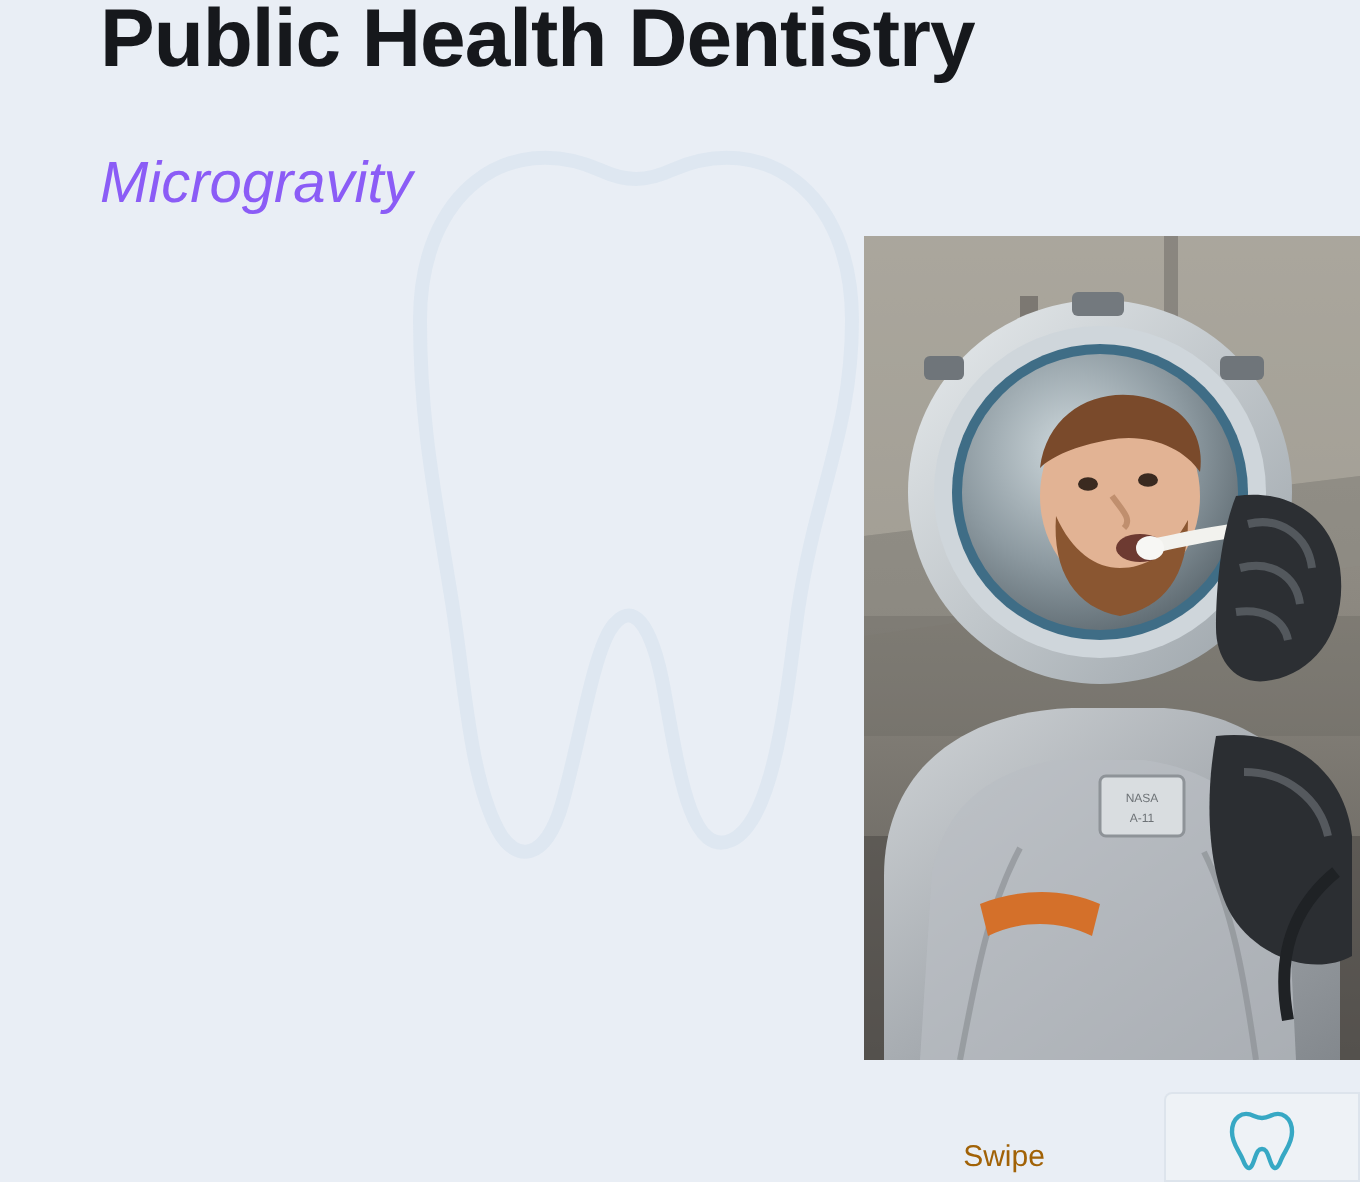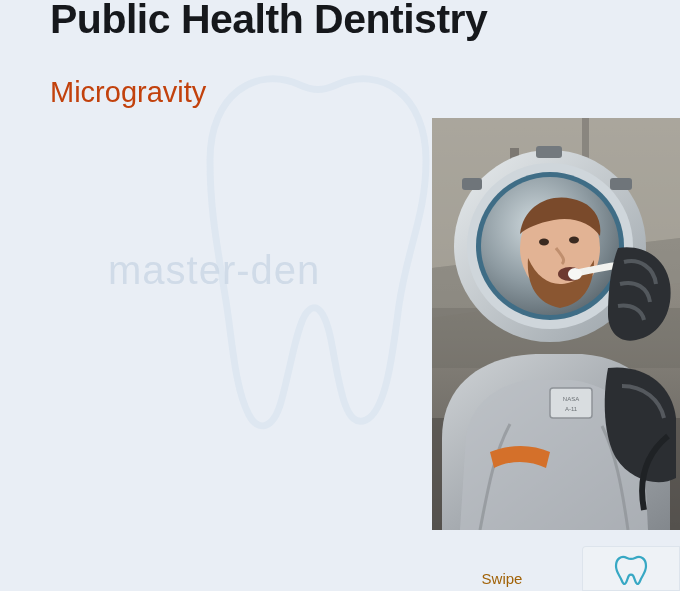--- a/index.html
+++ b/index.html
@@ -52,21 +52,22 @@
     font-weight: bold;
     color: #16181c;
     letter-spacing: -0.5px;
     line-height: 1.15;
   }
   .subtitle {
     position: absolute;
     left: 50px;
     top: 76px;
     font-size: 29px;
-    color: #c2410c;
+    font-style: italic;
+    color: #8b5cf6;
     font-weight: normal;
   }
   .body-text {
     position: absolute;
     left: 50px;
     top: 136px;
     width: 370px;
     font-size: 27px;
     line-height: 1.62;
     color: #1a1c20;
@@ -114,21 +115,20 @@
 <div class="slide">
 
   <div class="watermark">
     <svg viewBox="0 0 330 430" xmlns="http://www.w3.org/2000/svg">
       <path d="M60 120 C60 55 105 25 150 45 C163 51 173 51 186 45 C231 25 276 55 276 120
                C276 175 258 205 249 265 C243 310 237 370 216 380 C196 389 190 350 182 305
                C176 272 166 258 155 275 C146 290 140 330 131 362 C123 390 108 392 99 375
                C84 347 82 295 75 255 C67 205 60 170 60 120 Z" fill="none" stroke="#d6e2ee" stroke-width="7"></path>
     </svg>
   </div>
-  <div class="watermark-text">master-den</div>
 
   <div class="title">Public Health Dentistry</div>
 
   <div class="subtitle">Microgravity</div>
 
 
   <div class="photo">
     <svg viewBox="0 0 248 412" xmlns="http://www.w3.org/2000/svg">
       <defs>
         <linearGradient id="bg" x1="0" y1="0" x2="0" y2="1">

